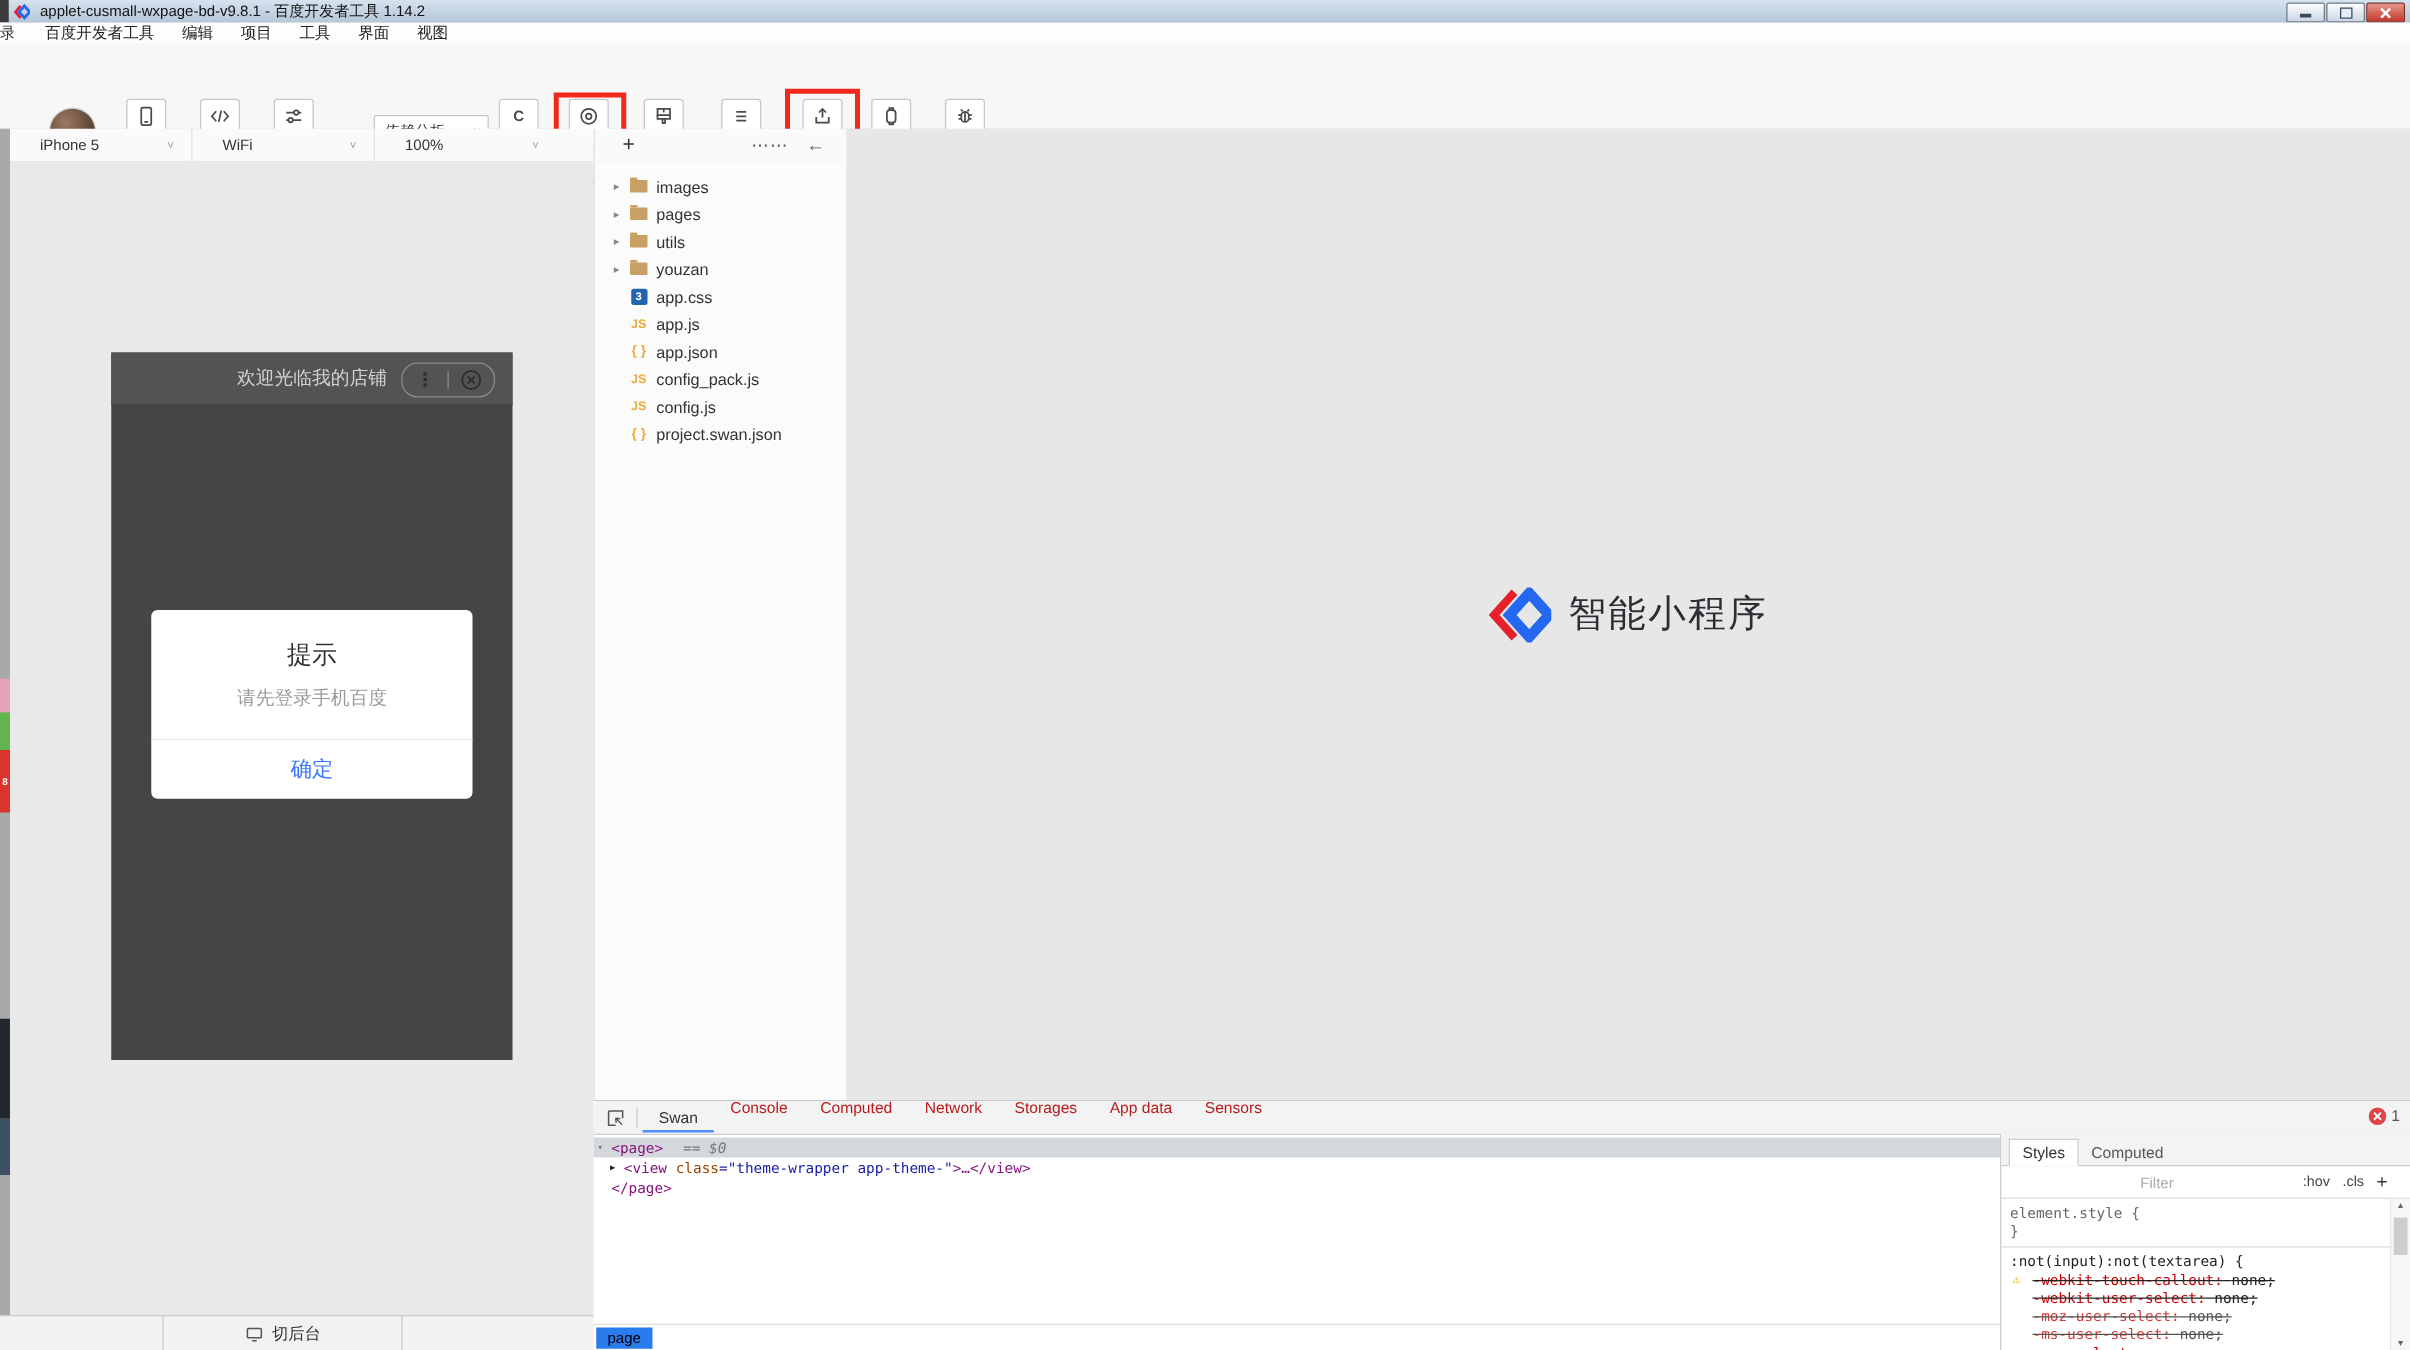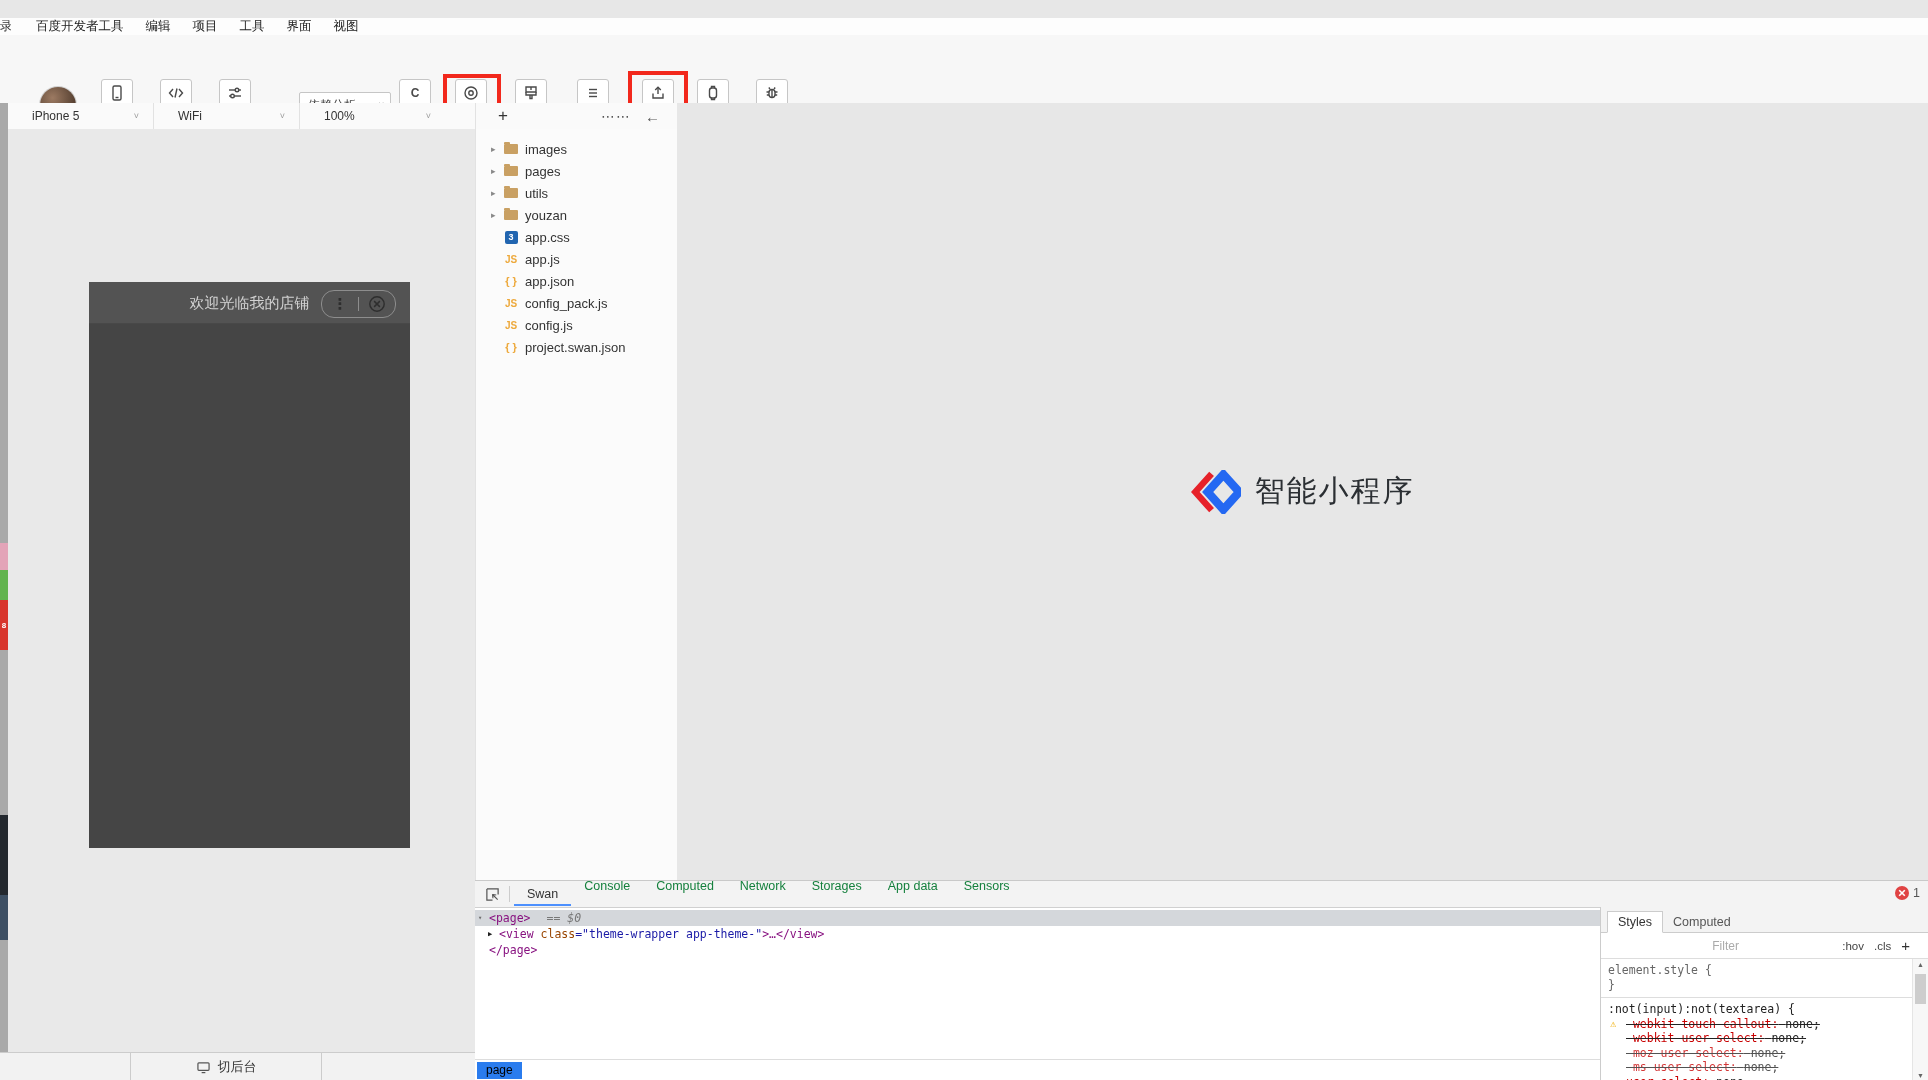--- a/index.html
+++ b/index.html
@@ -90,21 +90,21 @@
   #canvas{left:677px;top:103px;width:1251px;height:777px;background:#e7e7e7;}
   #brand{position:absolute;left:50%;top:50%;transform:translate(-50%,-50%);display:flex;align-items:center;gap:14px;}
   #brand .btxt{font-size:30px;font-weight:500;color:#2b2f33;letter-spacing:2px;white-space:nowrap;}
 
   
   #devtools{left:475px;top:880px;width:1453px;height:200px;background:#fff;border-top:1px solid #c9c9c9;font-size:12.5px;}
   #dt-tabs{position:absolute;left:0;top:0;width:1453px;height:26px;background:#f3f3f3;border-bottom:1px solid #d0d0d0;
            display:flex;align-items:center;}
   #dt-tabs .insp{margin:0 9px 0 10px;display:flex;align-items:center;}
   #dt-tabs .tsep{width:1px;height:16px;background:#ccc;margin-right:4px;}
-  .dtab{padding:0 13px;height:41px;line-height:24px;color:#15803d;}
+  .dtab{padding:0 13px;height:41px;line-height:24px;color:#b91c1c;}
   .dtab.active{color:#333;border-bottom:2px solid #4d90fe;height:22px;}
   #dt-err{position:absolute;right:8px;top:5px;display:flex;align-items:center;gap:4px;}
   #dt-err .dot{width:14px;height:14px;border-radius:50%;background:#e04343;display:flex;align-items:center;justify-content:center;}
   #dt-err .cnt{color:#555;font-size:12.5px;}
 
   #dt-elements{position:absolute;left:0;top:27px;width:1125px;height:151px;background:#fff;
                font-family:"DejaVu Sans Mono","Liberation Mono",monospace;font-size:11.5px;line-height:16px;}
   .erow{position:relative;padding-left:14px;white-space:nowrap;}
   .erow.sel{background:#d4d7db;}
   .erow .xtri{position:absolute;left:3px;top:0;font-size:7px;color:#6e6e6e;}
@@ -148,20 +148,41 @@
   #edgestrip .f3{position:absolute;left:0;top:497px;width:8px;height:50px;background:#d8352c;color:#fff;font-size:8px;
                  display:flex;align-items:center;justify-content:center;font-weight:bold;}
   #edgestrip .f4{position:absolute;left:0;top:712px;width:8px;height:80px;background:#23282e;}
   #edgestrip .f5{position:absolute;left:0;top:792px;width:8px;height:45px;background:#3d4f63;}
 </style>
 </head>
 <body>
 
 <div id="screen">
 
+  <div id="titlebar" class="abs">
+    <svg class="t-icon" viewBox="0 0 52 44">
+      <path d="M22 3 L6 22 L22 41" stroke="#e62129" stroke-width="9" fill="none"></path>
+      <path d="M34 3 L51 22 L34 41 L17 22 Z" stroke="#2468f2" stroke-width="9" fill="none"></path>
+    </svg>
+    <span class="t-text">applet-cusmall-wxpage-bd-v9.8.1 - 百度开发者工具 1.14.2</span>
+    <div class="tb-dark abs"></div>
+    <div id="win-controls">
+      <div class="winbtn">
+          <div class="glyph-min"></div>
+        </div>
+      <div class="winbtn">
+          <div class="glyph-max"></div>
+        </div>
+      <div class="winbtn close">
+        <svg width="9" height="9" viewBox="0 0 10 10">
+            <path d="M1 1 L9 9 M9 1 L1 9" stroke="#fff" stroke-width="2.2"></path>
+          </svg>
+      </div>
+    </div>
+  </div>
 
   <div id="menubar" class="abs">
     <span class="frag">录</span>
     <span class="mi">百度开发者工具</span>
     <span class="mi">编辑</span>
     <span class="mi">项目</span>
     <span class="mi">工具</span>
     <span class="mi">界面</span>
     <span class="mi">视图</span>
   </div>
@@ -302,20 +323,27 @@
       <div id="phone-title">欢迎光临我的店铺</div>
       <div id="capsule">
         <span class="dots">⋮</span>
         <span class="sep"></span>
         <span class="cls">
           <svg width="18" height="18" viewBox="0 0 20 20" fill="none" stroke="#2e2e2e" stroke-width="1.6">
             <circle cx="10" cy="10" r="8"></circle>
               <path d="M6.8 6.8 L13.2 13.2 M13.2 6.8 L6.8 13.2"></path>
           </svg>
         </span>
+      </div>
+      <div id="dialog" class="abs">
+        <div class="d-title">提示</div>
+        <div class="d-msg">请先登录手机百度</div>
+        <div class="d-btnrow">
+          <span class="d-ok">确定</span>
+        </div>
       </div>
     </div>
   </div>
   <div id="sim-footer" class="abs">
     <div class="boxed">
       <svg width="15" height="13" viewBox="0 0 16 14" fill="none" stroke="#555" stroke-width="1.3">
         <rect x="2" y="2" width="12" height="8" rx="1"></rect>
           <path d="M6 12.5 H10"></path>
       </svg>
       <span>切后台</span>

